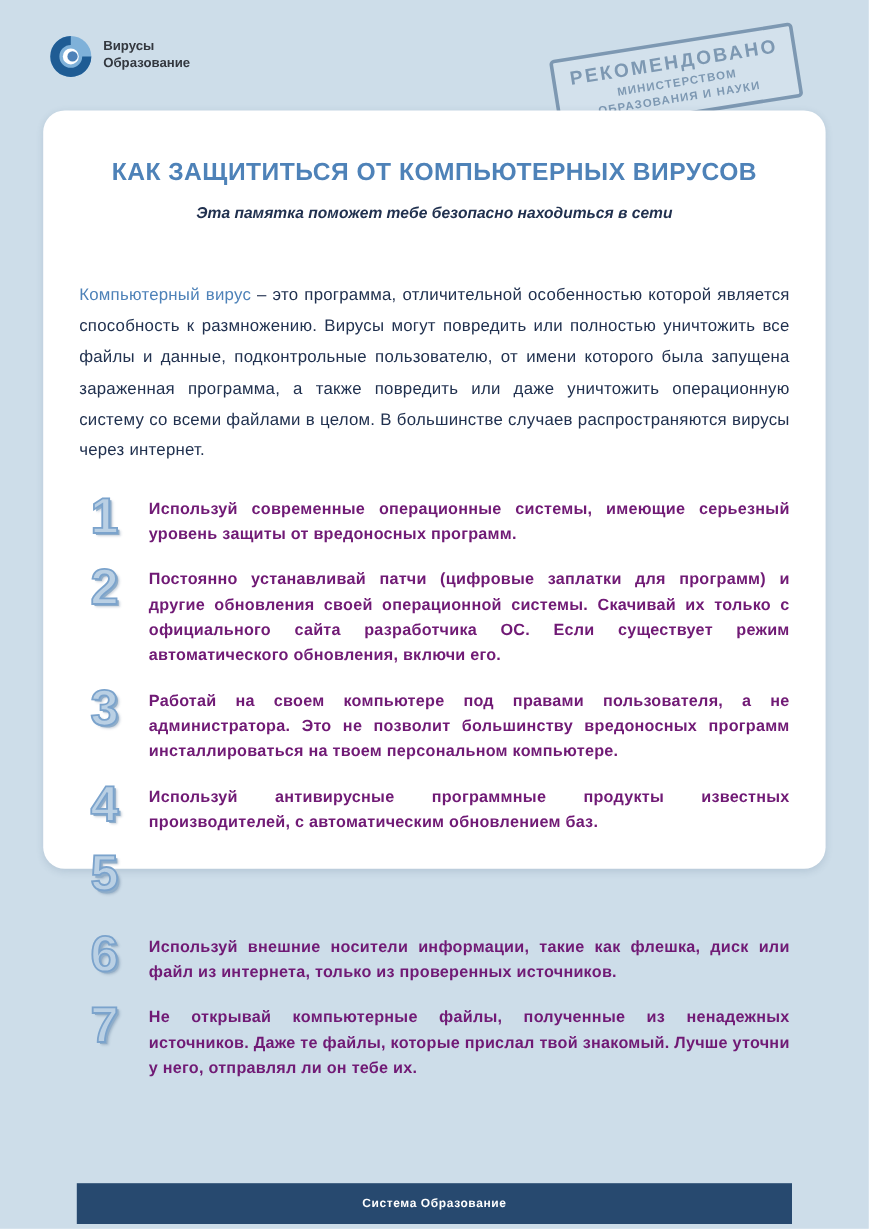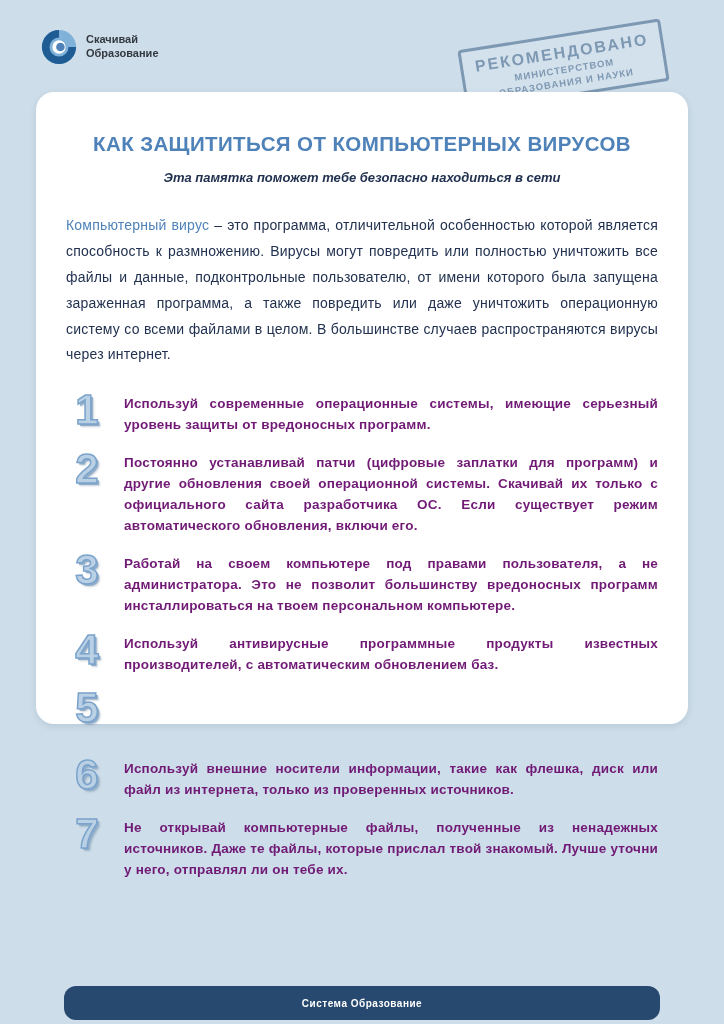--- a/index.html
+++ b/index.html
@@ -46,21 +46,21 @@
     font-weight:bold;
     letter-spacing:.4px;
     margin:14px 0 14px 0;
   }
   .subtitle{
     text-align:center;
     font-style:italic;
     font-weight:bold;
     font-size:13px;
     color:#21314f;
-    margin-bottom:28px;
+    margin-bottom:48px;
   }
   .intro{
     font-size:14px;
     font-weight:normal;
     line-height:1.85;
     text-align:justify;
     letter-spacing:.2px;
     margin-bottom:26px;
     margin-top:20px;
   }
@@ -97,39 +97,39 @@
     color:#701a75;
   }
   .item.gap-large{margin-top:14px;}
 
   
   .footer-bar{
     position:absolute;left:50%;transform:translateX(-50%);
     top:986px;width:596px;height:34px;
     background:#234а73;
     background:#27496f;
-    border-radius:12px;
+    border-radius:0;
     display:flex;align-items:center;justify-content:center;
   }
   .footer-text{color:#ffffff;font-size:10px;font-weight:bold;letter-spacing:.5px;}
 </style>
 </head>
 <body>
 
 <div class="header">
   <span class="logo-icon">
     <svg viewBox="0 0 40 40" width="38" height="38">
       <circle cx="20" cy="20" r="18" fill="#7fb1d9"></circle>
       <path d="M20 2 A18 18 0 1 0 38 20 L30 20 A10 10 0 1 1 20 10 Z" fill="#1f5c94"></path>
       <circle cx="20" cy="20" r="7" fill="#ffffff"></circle>
       <circle cx="21.5" cy="20" r="4.5" fill="#4e82b8"></circle>
     </svg>
   </span>
   <span class="logo-text">
-    <span>Скачивай</span><br>
+    <span>Вирусы</span><br>
     <span>Образование</span>
   </span>
 </div>
 
 <div class="stamp">
   <div class="stamp-line1">РЕКОМЕНДОВАНО</div>
   <div class="stamp-line2">Министерством</div>
   <div class="stamp-line3">образования и науки</div>
 </div>
 

